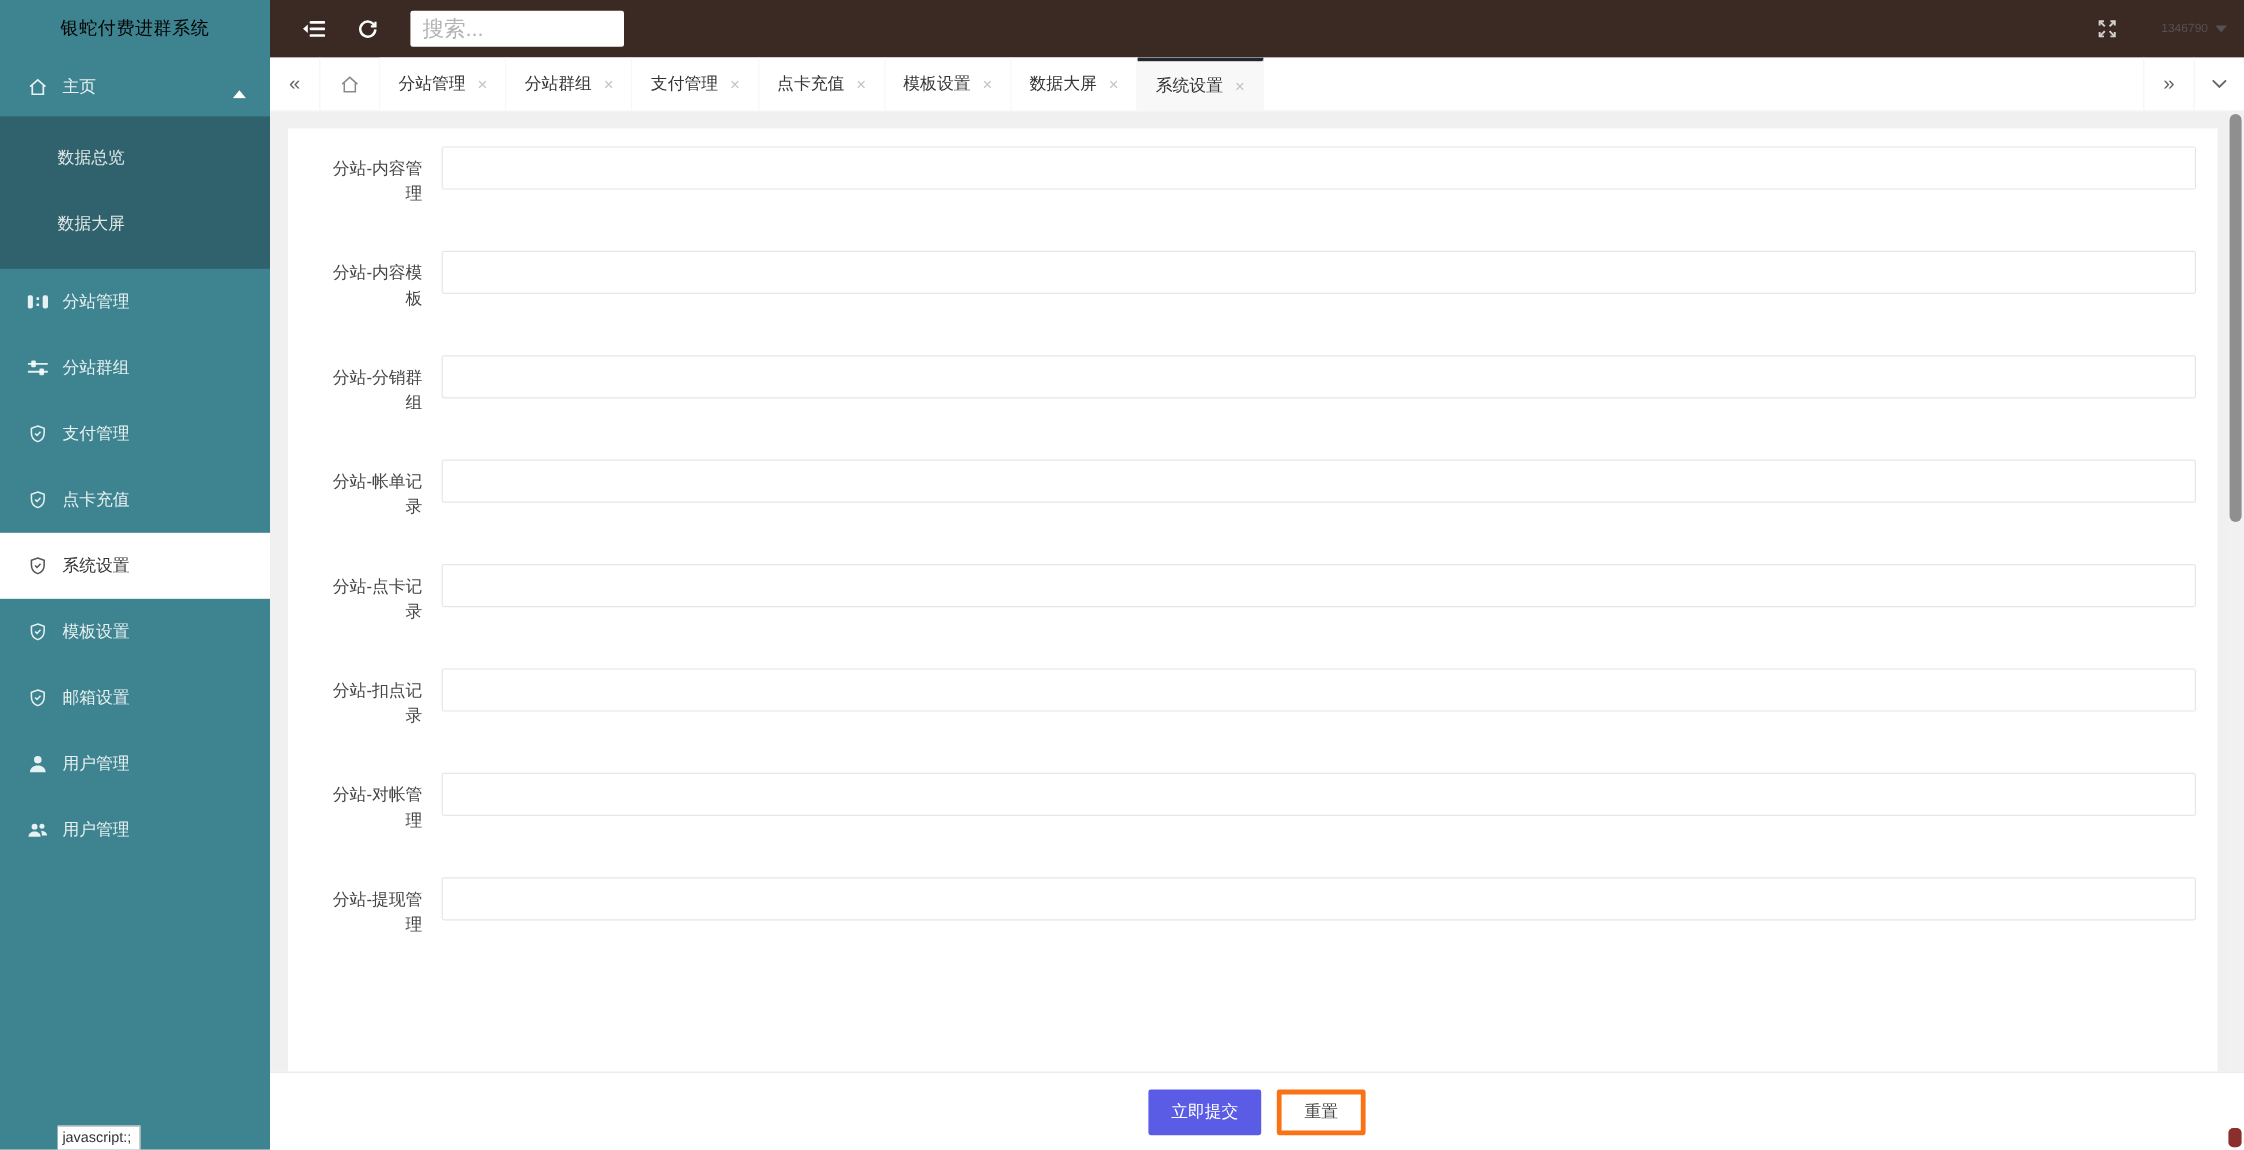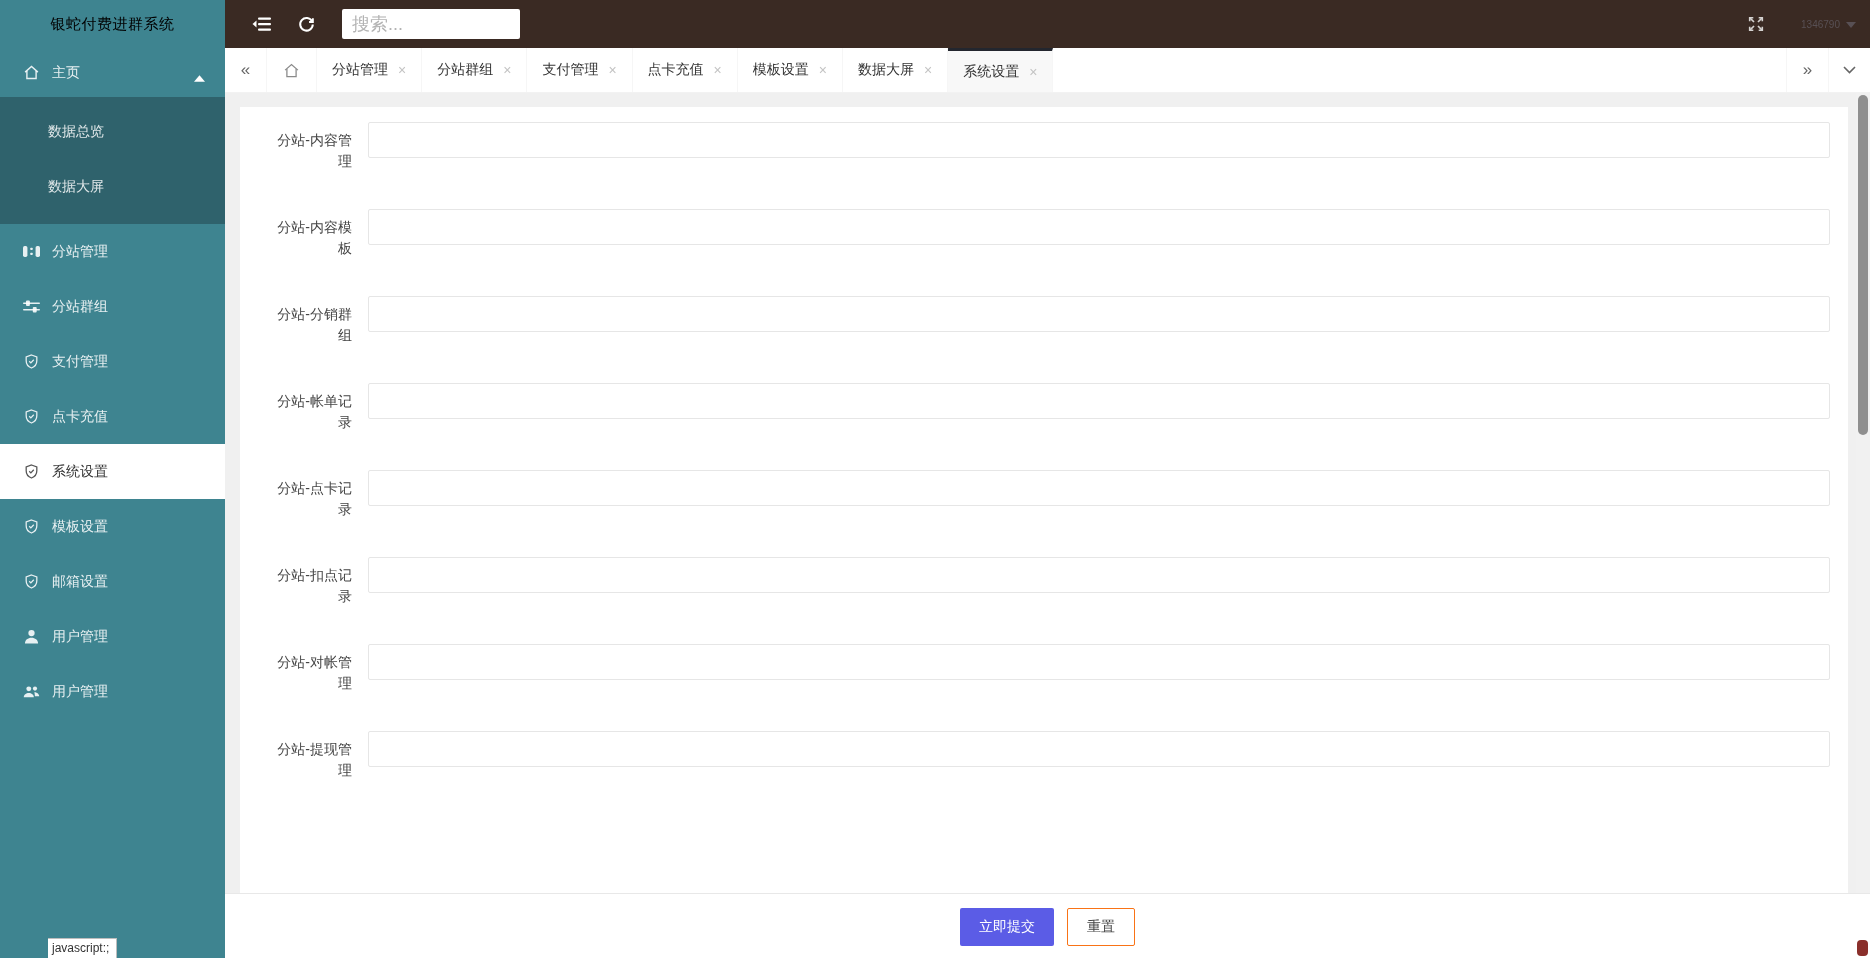--- a/index.html
+++ b/index.html
@@ -43,21 +43,21 @@
   .card { position:absolute; left:15px; top:14px; right:22px; bottom:0; background:#fff; overflow:hidden; }
   .form-rows { padding-top:15px; }
   .form-row { display:flex; align-items:flex-start; margin-bottom:37px; }
   .form-label { width:84px; margin-left:28px; padding-top:8px; text-align:right; font-size:14px; color:#444; line-height:21px; word-break:break-all; }
   .form-input { flex:1; margin-left:16px; margin-right:18px; height:36px; border:1px solid var(--c-border,#E6E6E6); border-radius:2px; font-size:14px; padding:0 10px; color:#333; }
 
   
   .footer { position:absolute; left:225px; right:0; bottom:0; height:65px; background:#fff; border-top:1px solid #E8E8E8; display:flex; justify-content:center; align-items:flex-start; padding-top:14px; gap:13px; z-index:3; }
   .btn { height:38px; border-radius:2px; font-size:14px; padding:0 19px; cursor:pointer; font-family:"Liberation Sans",sans-serif; }
   .btn-submit { background:var(--c-accent,#5B5CE6); border:none; color:#fff; }
-  .btn-reset { background:#fff; border:1px solid #f97316; color:#444; }
+  .btn-reset { background:#fff; border:4px solid #f97316; color:#444; }
 
   
   .scrollbar { position:absolute; right:0; top:93px; width:14px; height:800px; background:#F1F1F1; z-index:6; }
   .scroll-thumb { position:absolute; left:2px; top:2px; width:10px; height:340px; background:#8F8F8F; border-radius:5px; cursor:grab; }
   .status-tip { position:absolute; left:0; bottom:0; background:#fff; border:1px solid #bdbdbd; border-left:none; border-bottom:none; padding:2px 7px 3px 4px; font-size:12px; color:#333; z-index:20;margin-left:48px; }
   .corner-artifact { position:absolute; right:2px; bottom:2px; width:11px; height:16px; background:#8A2F2B; border-radius:4px; z-index:21; }
 </style>
 </head>
 <body>
 

